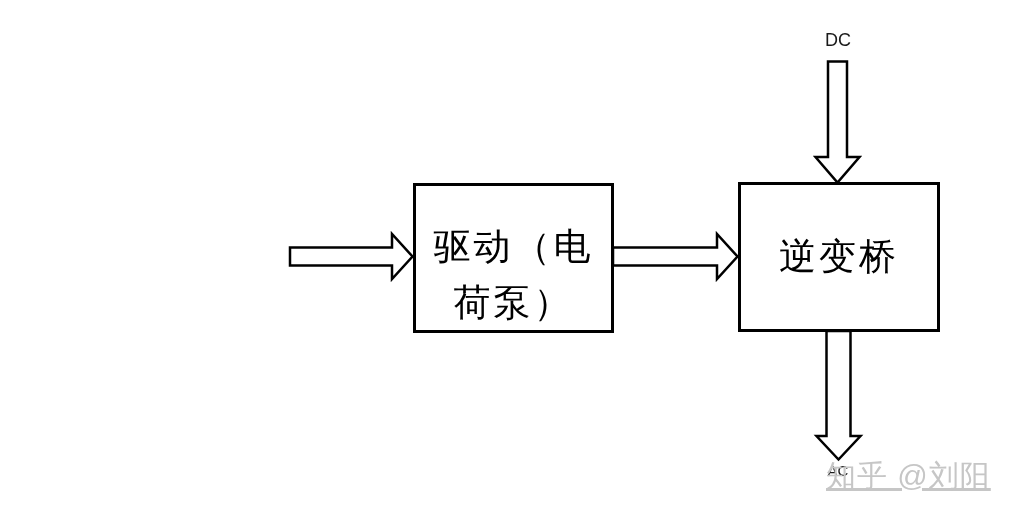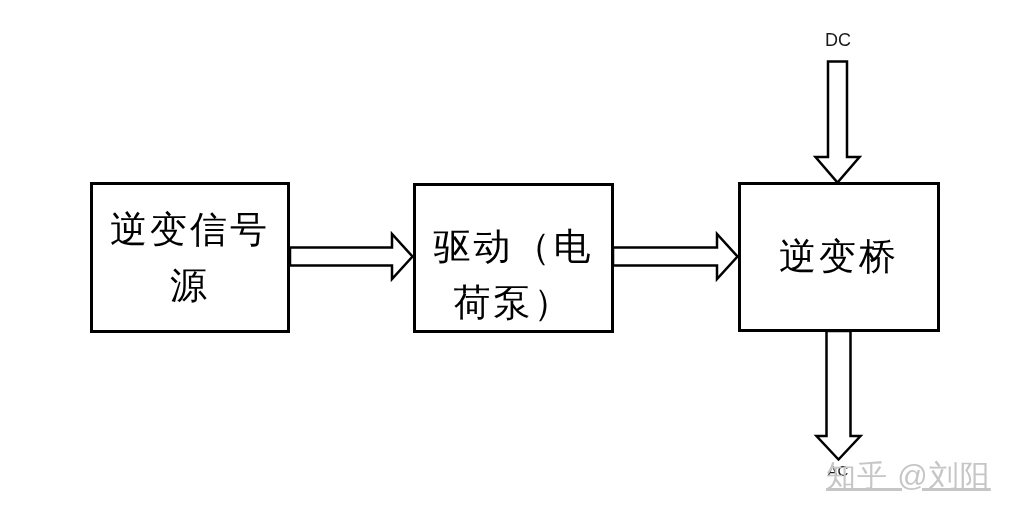--- a/index.html
+++ b/index.html
@@ -85,23 +85,20 @@
 <body>
 
 <div class="canvas">
 
   <div class="io-label label-dc">DC</div>
 
   <svg class="block-arrow arrow-dc" width="48" height="125" viewBox="0 0 48 125">
     <path d="M14 1.5 H33 V97 H45.5 L23.5 122.5 L1.5 97 H14 Z"></path>
   </svg>
 
-  <div class="node node-source">
-    <span class="node-label">逆变信号源</span>
-  </div>
 
   <svg class="block-arrow arrow-a" width="126" height="53" viewBox="0 0 126 53">
     <path d="M1 17.5 H103 V4 L123.5 26.5 L103 49 V35.5 H1 Z"></path>
   </svg>
 
   <div class="node node-driver">
     <span class="node-label">驱动（电荷泵）</span>
   </div>
 
   <svg class="block-arrow arrow-b" width="128" height="53" viewBox="0 0 128 53">

